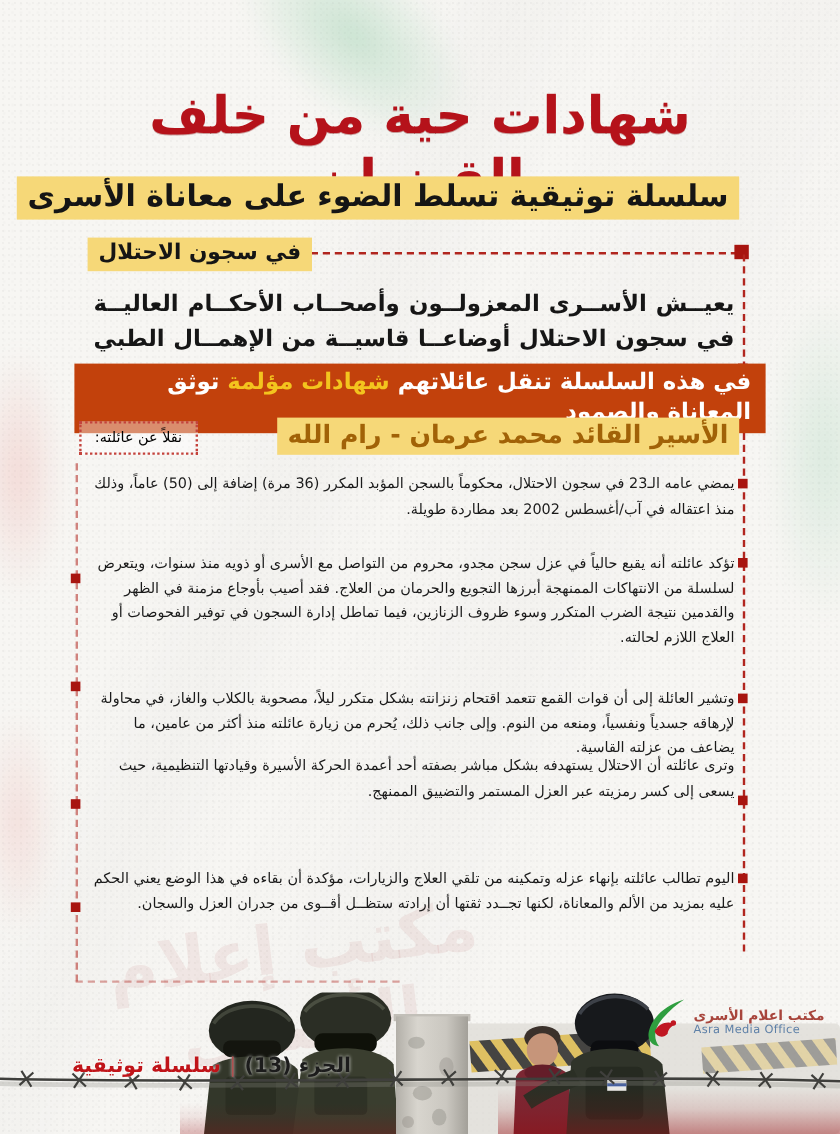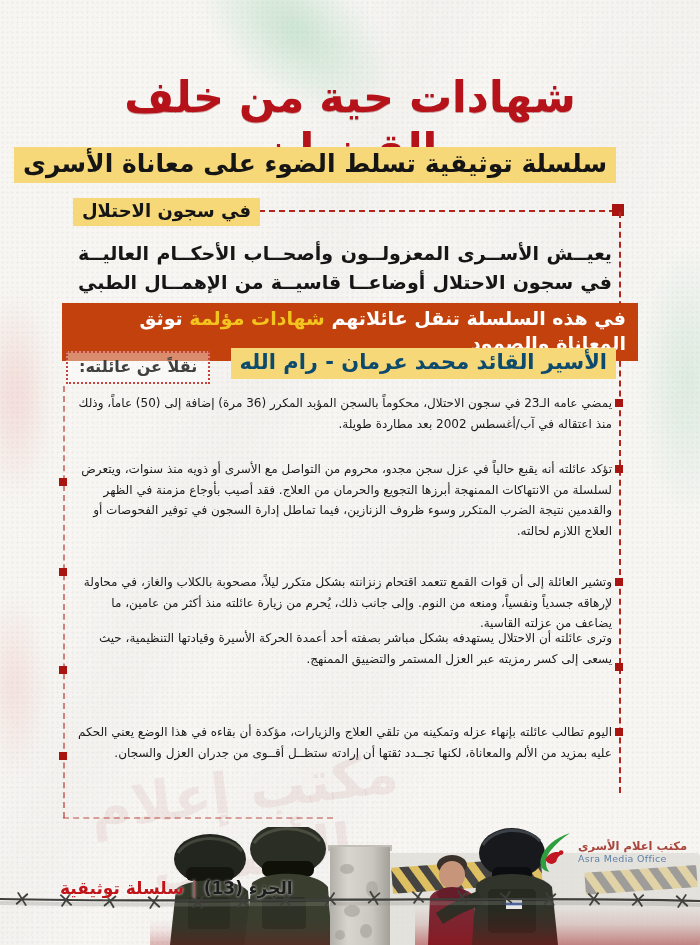--- a/index.html
+++ b/index.html
@@ -40,26 +40,26 @@
     text-align:justify;text-align-last:justify;
   }
   .banner{
     top:303px;left:62px;right:62px;z-index:3;direction:rtl;
     background:#c2410c;color:#ffffff;font-size:19px;font-weight:800;
     padding:3px 12px 6px;text-align:right;line-height:1.3;
   }
   .banner .hl-word{color:#f3c41e;}
   .name-chip{
     top:348px;right:84px;direction:rtl;z-index:3;
-    font-size:21px;font-weight:800;color:#0c4a6e;
+    font-size:21px;font-weight:800;color:#a16207;
   }
   .quote-chip{
     top:351px;left:66px;z-index:3;direction:rtl;
-    border:2px dotted #c4433c;color:#404040;background:rgba(255,255,255,.4);
-    font-size:16px;font-weight:700;padding:4px 11px 6px;
+    border:2px dotted #c4433c;color:#000000;background:rgba(255,255,255,.4);
+    font-size:12px;font-weight:400;padding:4px 11px 6px;
   }
   
   .para{
     left:78px;width:534px;z-index:3;direction:rtl;text-align:right;
     font-size:12px;line-height:1.72;color:#1a1a1a;
   }
   
   .dash-h{border-top:2px dashed #b1261f;height:0;z-index:2;}
   .dash-v{border-left:2px dashed #b1261f;width:0;z-index:2;}
   .sq{width:8px;height:8px;background:#a81510;z-index:2;}

